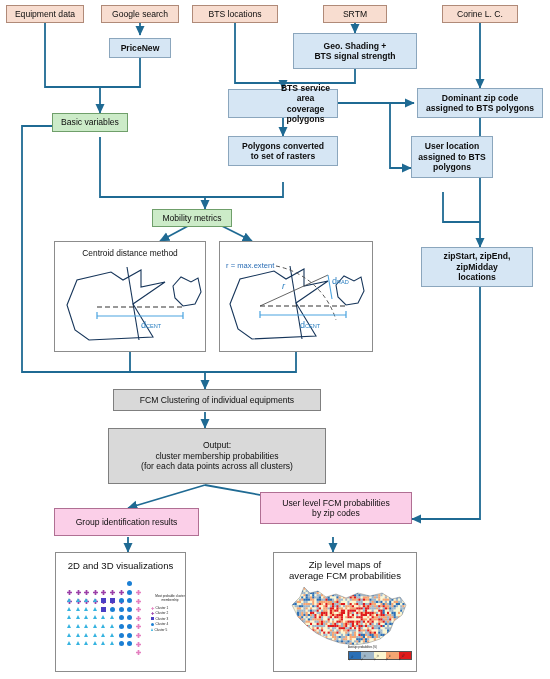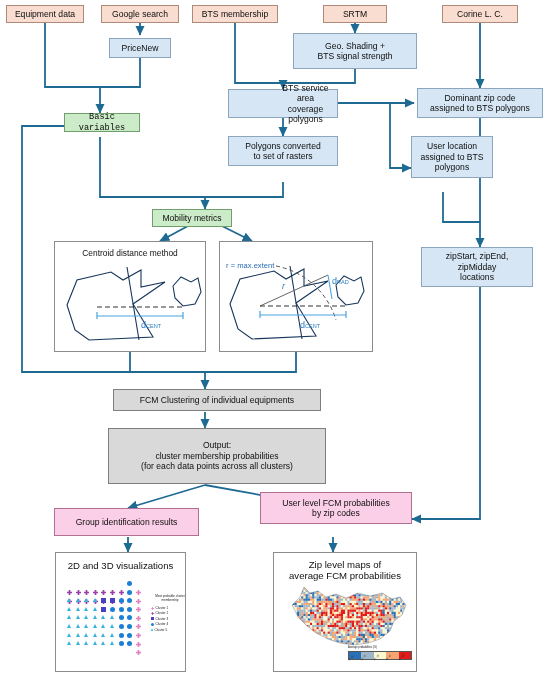--- a/index.html
+++ b/index.html
@@ -4,21 +4,21 @@
 <style>
   html,body{margin:0;padding:0;background:#ffffff;}
   body{width:550px;height:679px;position:relative;overflow:hidden;
        font-family:"Liberation Sans","DejaVu Sans",sans-serif;}
   #canvas{position:absolute;left:0;top:0;width:550px;height:679px;}
   svg.wires{position:absolute;left:0;top:0;width:550px;height:679px;pointer-events:none;}
   .box{position:absolute;box-sizing:border-box;border:1px solid #808080;
        display:flex;align-items:center;justify-content:center;text-align:center;
        font-size:8.6px;line-height:1.22;color:#0d0d0d;padding:1px 3px;}
   .src{background:#f8ddd0;border-color:#b08a78;}
-  .proc{background:#d6e6f4;border-color:#8ba6bd;}
+  .proc{background:#d6e6f4;border-color:#8ba6bd;font-weight:bold;}
   .green{background:#ccebc8;border-color:#6f9f6a;}
   .grey{background:#d9d9d9;border-color:#7f7f7f;}
   .pink{background:#fbcfe8;border-color:#b06f93;}
   .panel{background:#ffffff;border:1px solid #8c8c8c;position:absolute;box-sizing:border-box;}
   .panel-title{position:absolute;left:0;right:0;text-align:center;font-size:9.6px;color:#111;}
   .m-title{position:absolute;left:0;right:0;text-align:center;font-size:8.4px;color:#111;}
   .lbl{position:absolute;font-size:7.6px;color:#2a6db5;}
   .lbl-d{position:absolute;font-size:9px;color:#2a7fc1;}
   .sub{font-size:5.6px;vertical-align:baseline;}
   .legend-ttl{position:absolute;font-size:3.1px;color:#222;text-align:center;line-height:1.25;}
@@ -89,38 +89,38 @@
 
       <path d="M128,537 L128,552" marker-end="url(#ah)"></path>
       <path d="M333,537 L333,552" marker-end="url(#ah)"></path>
     </g>
   </svg>
 
   <div class="box src" style="left:6px;top:5px;width:78px;height:18px;">Equipment data</div>
 
   <div class="box src" style="left:101px;top:5px;width:78px;height:18px;">Google search</div>
 
-  <div class="box src" style="left:192px;top:5px;width:86px;height:18px;">BTS membership</div>
+  <div class="box src" style="left:192px;top:5px;width:86px;height:18px;">BTS locations</div>
 
   <div class="box src" style="left:323px;top:5px;width:64px;height:18px;">SRTM</div>
 
   <div class="box src" style="left:442px;top:5px;width:76px;height:18px;">Corine L. C.</div>
 
   <div class="box proc" style="left:109px;top:38px;width:62px;height:20px;">PriceNew</div>
 
   <div class="box proc" style="left:293px;top:33px;width:124px;height:36px;white-space:pre-line;">Geo. Shading +
 BTS signal strength</div>
 
   <div class="box proc" style="left:228px;top:89px;width:110px;height:29px;white-space:pre-line;padding-left:48px;">BTS service area
 coverage polygons</div>
 
   <div class="box proc" style="left:417px;top:88px;width:126px;height:30px;white-space:pre-line;">Dominant zip code
 assigned to BTS polygons</div>
 
-  <div class="box green" style="left:64px;top:113px;width:76px;height:19px;font-family:Liberation Mono, monospace;">Basic variables</div>
+  <div class="box green" style="left:52px;top:113px;width:76px;height:19px;">Basic variables</div>
 
   <div class="box proc" style="left:228px;top:136px;width:110px;height:30px;white-space:pre-line;">Polygons converted
 to set of rasters</div>
 
   <div class="box proc" style="left:411px;top:136px;width:82px;height:42px;white-space:pre-line;">User location
 assigned to BTS
 polygons</div>
 
   <div class="box green" style="left:152px;top:209px;width:80px;height:18px;">Mobility metrics</div>
 

